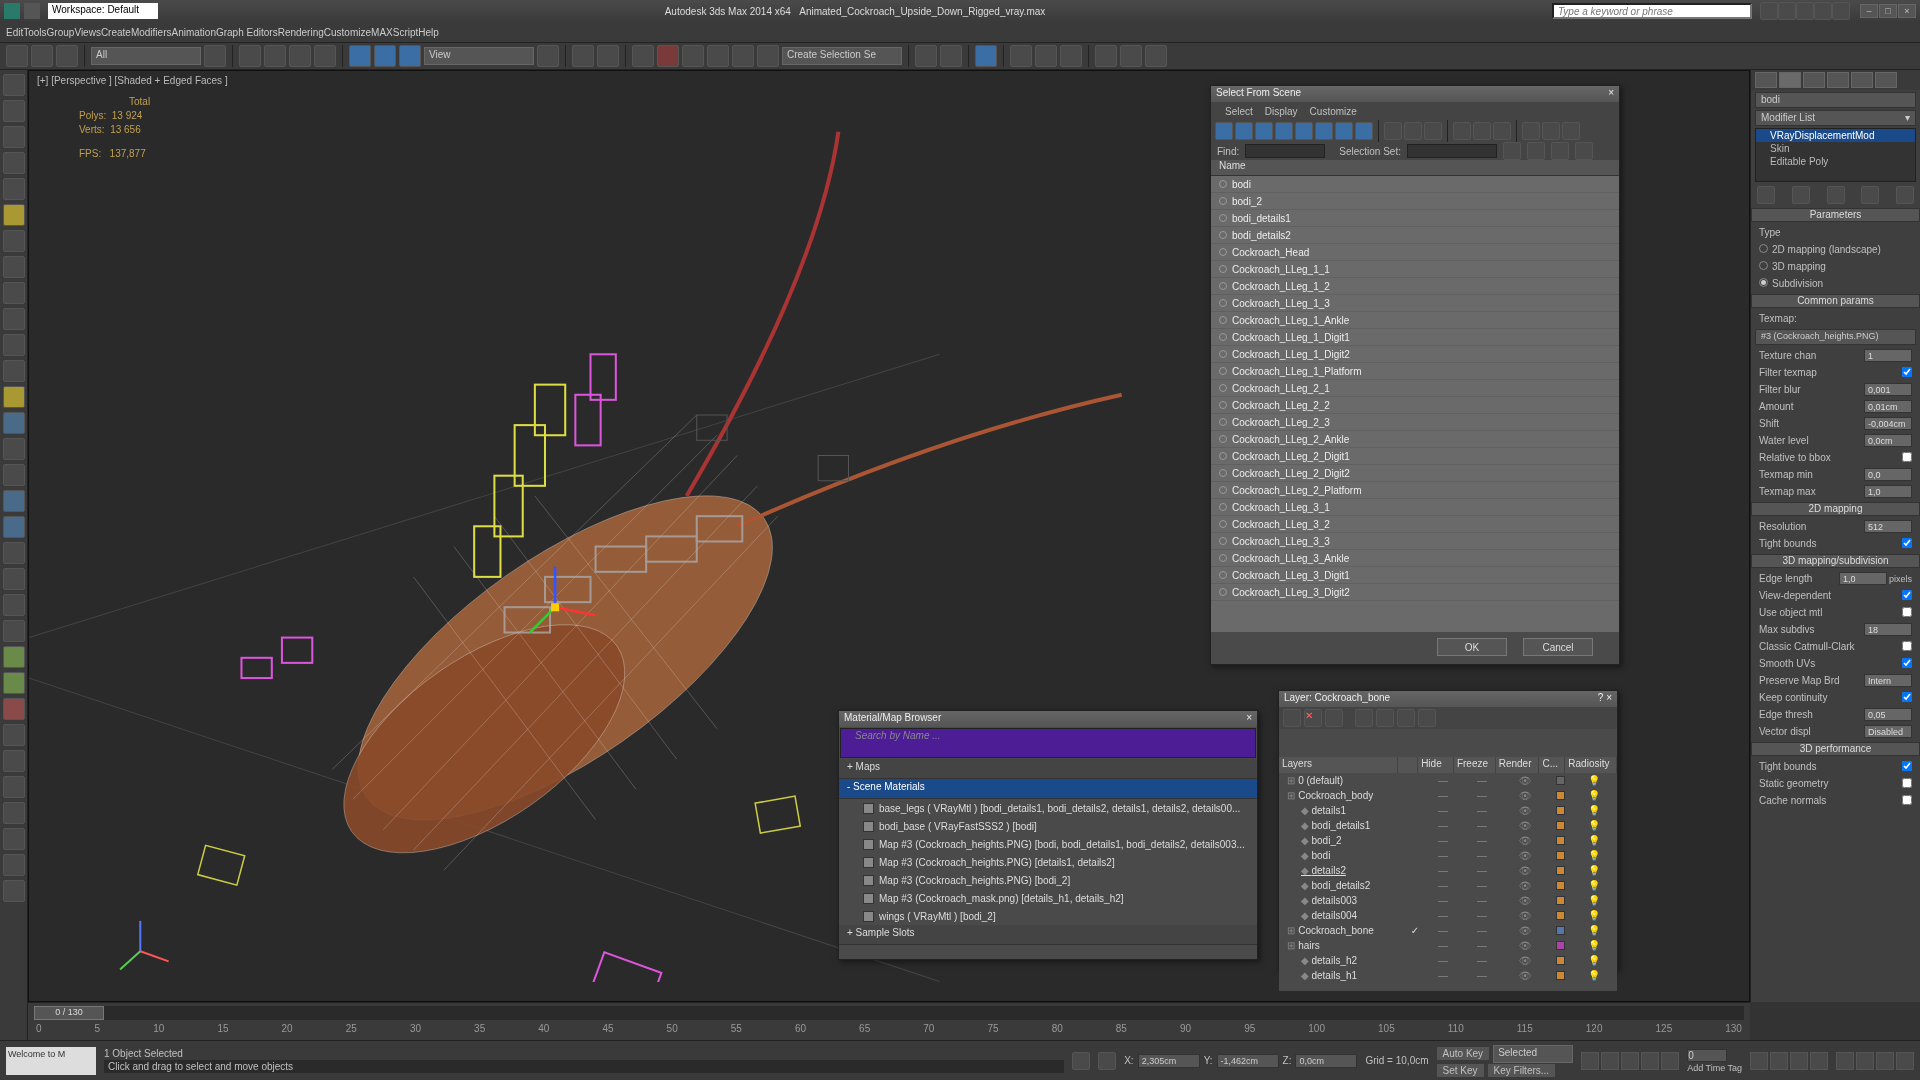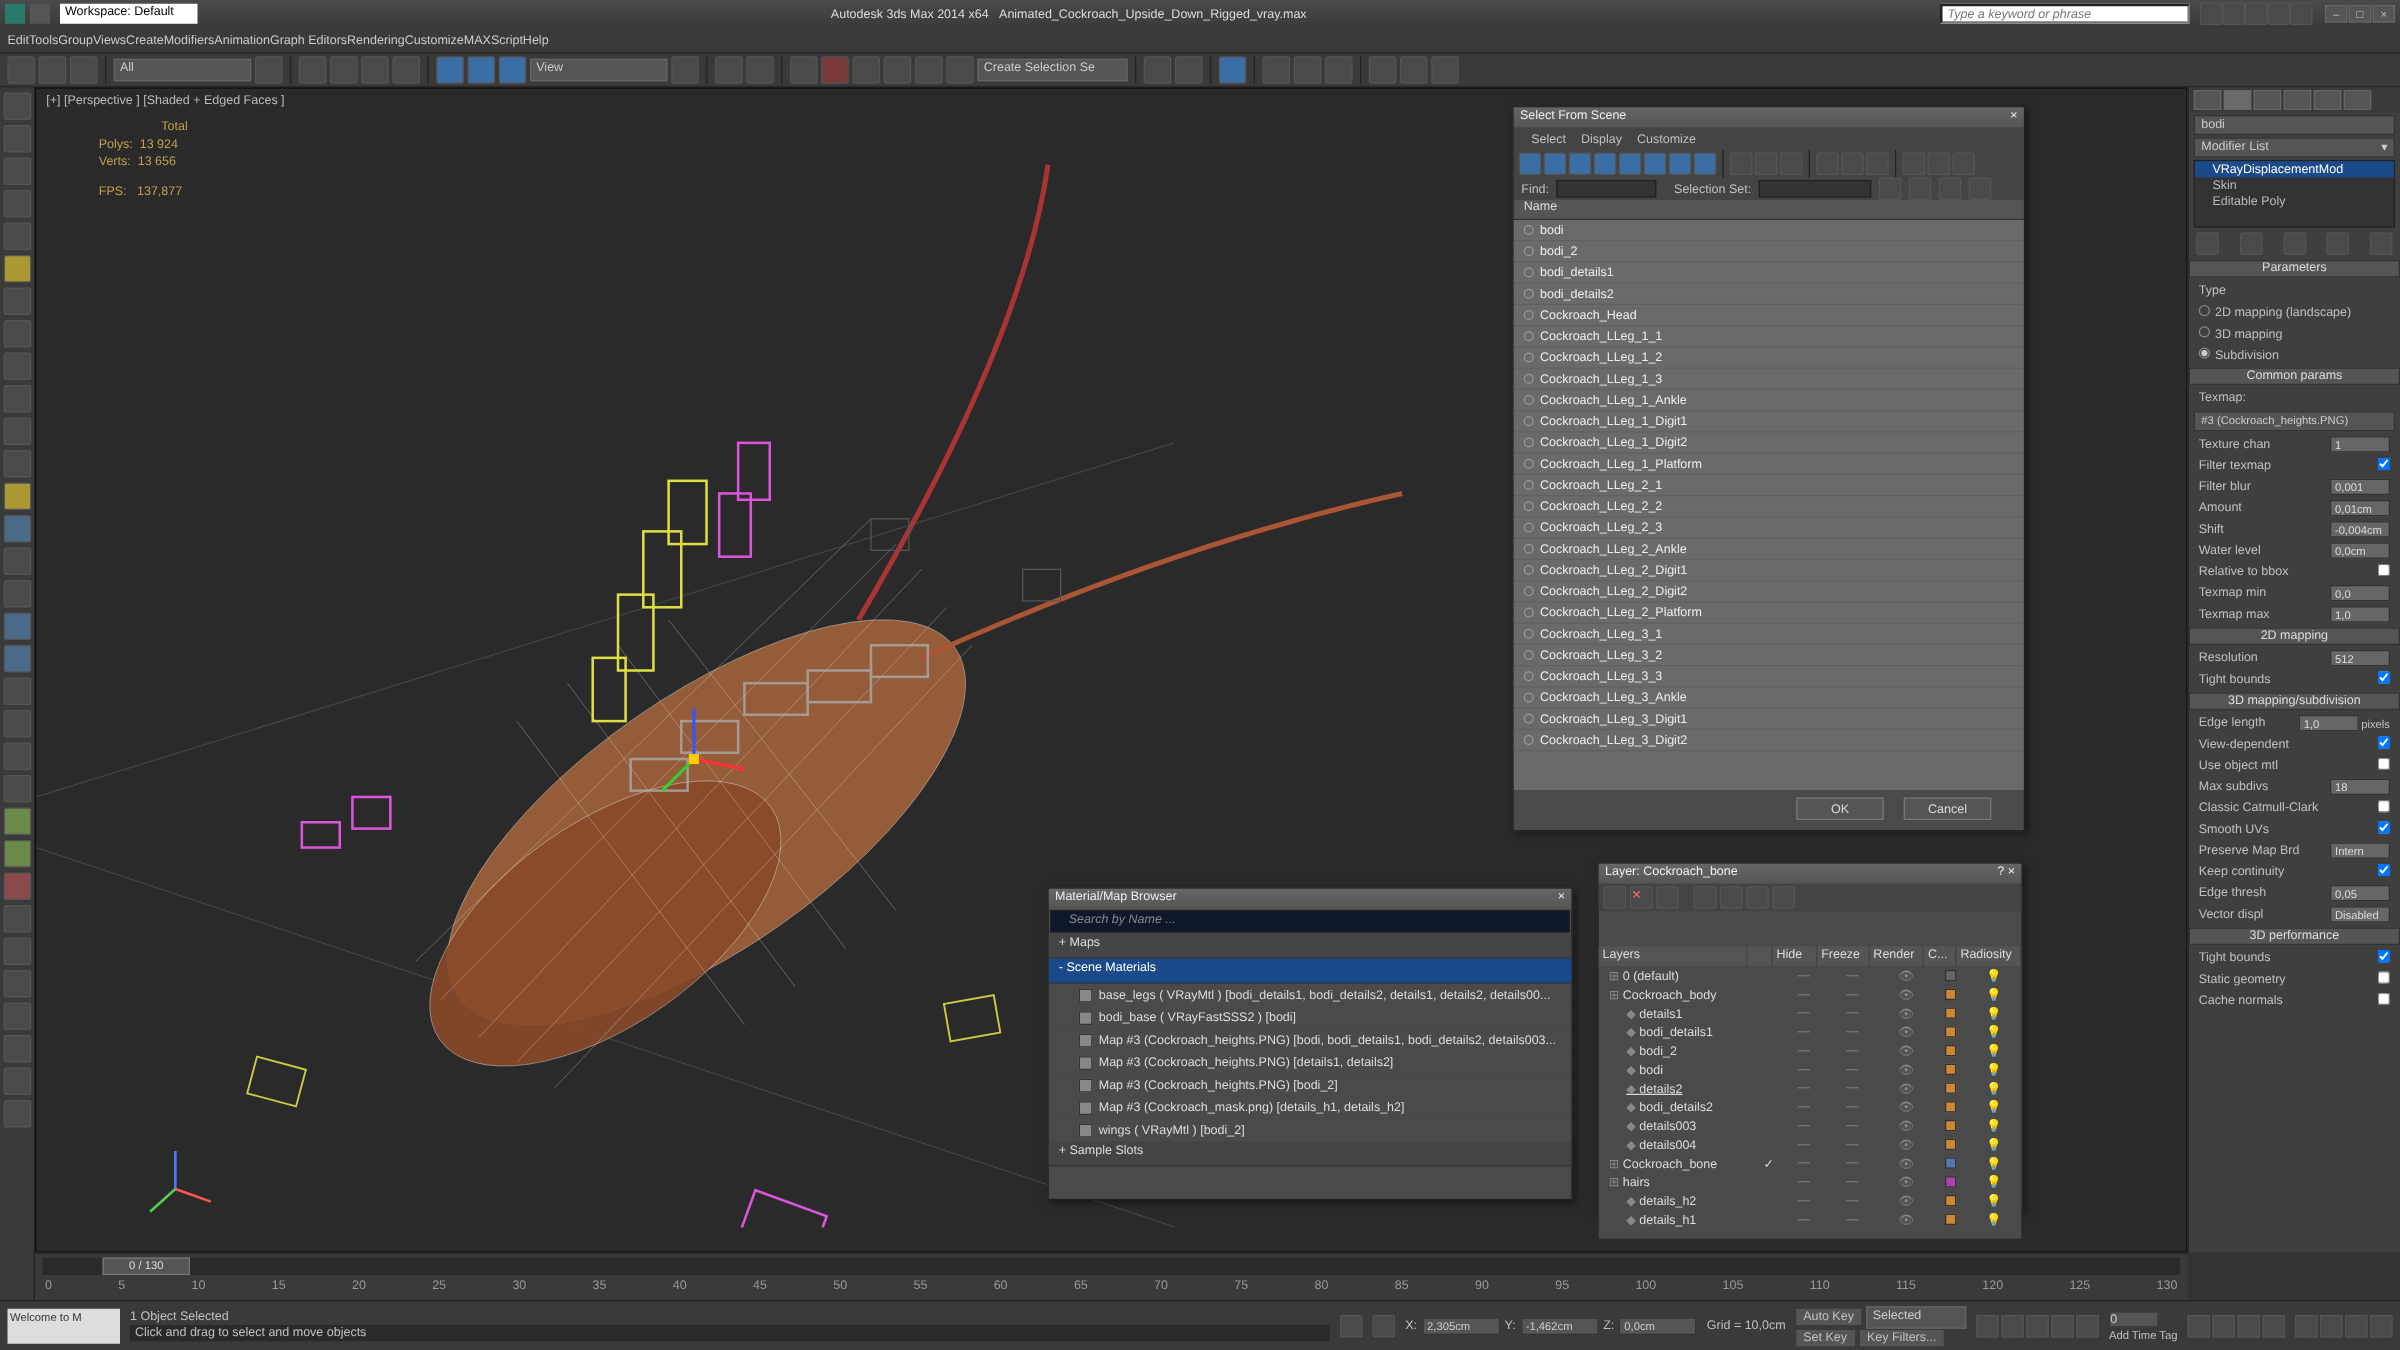--- a/index.html
+++ b/index.html
@@ -35,21 +35,21 @@
 #dlg-scene .iconrow { height:22px; background:#444; display:flex; gap:2px; padding:2px 4px; align-items:center; }
 #dlg-scene .findrow { height:18px; background:#444; display:flex; align-items:center; gap:6px; padding:0 6px; }
 #dlg-scene .findrow input { background:#333; border:1px solid #222; color:#ccc; height:14px; width:80px; }
 #dlg-scene .listhdr { height:16px; background:#555; color:#ddd; padding:0 8px; border-bottom:1px solid #333; }
 #dlg-scene .list { height:456px; overflow:auto; background:#6a6a6a; }
 #dlg-scene .list .li { height:17px; padding:1px 8px; color:#eee; display:flex; align-items:center; gap:5px; border-bottom:1px solid #606060; }
 #dlg-scene .list .li .dot { width:8px; height:8px; border:1px solid #999; border-radius:50%; }
 #dlg-scene .btnrow { height:30px; display:flex; justify-content:flex-end; gap:16px; padding:6px 26px; }
 #dlg-scene .btnrow button { width:70px; height:18px; background:#555; border:1px solid #777; color:#ddd; }
 #dlg-mat { left:838px; top:710px; width:420px; height:250px; }
-#dlg-mat .search { height:18px; background:#0f172a; color:#888; font-style:italic; padding:1px 14px; border:1px solid #222; margin:1px; }
+#dlg-mat .search { height:30px; background:#4c1d95; color:#888; font-style:italic; padding:1px 14px; border:1px solid #222; margin:1px; }
 #dlg-mat .cat { height:20px; background:#444; color:#ddd; padding:2px 8px; border-bottom:1px solid #333; }
 #dlg-mat .cat.sel { background:#1a4a8a; color:#fff; }
 #dlg-mat .mat { height:18px; padding:2px 8px 2px 24px; color:#ddd; background:#4a4a4a; white-space:nowrap; overflow:hidden; display:flex; align-items:center; gap:5px; }
 #dlg-mat .mat .sw { width:11px; height:11px; background:#888; border:1px solid #333; }
 #dlg-layer { left:1278px; top:690px; width:340px; height:280px; }
 #dlg-layer .tools { height:22px; display:flex; gap:3px; padding:2px 4px; background:#444; }
 #dlg-layer .lhdr { height:16px; display:flex; background:#555; color:#ddd; font-size:9px;margin-top:28px; }
 #dlg-layer .lhdr div { border-right:1px solid #444; padding:1px 3px; }
 #dlg-layer .lrows { height:218px; overflow:auto; background:#4a4a4a; }
 #dlg-layer .lr { height:15px; display:flex; align-items:center; color:#ddd; font-size:9px; }
@@ -68,21 +68,21 @@
 .rpanel .modlist .m.sel { background:#1a4a8a; color:#fff; font-style:normal; }
 .rpanel .modlist .m.n { font-style:normal; }
 .rpanel .sect { background:#555; color:#ddd; text-align:center; height:14px; margin:2px 0; border:1px solid #333; }
 .rpanel .pr { display:flex; justify-content:space-between; align-items:center; padding:1px 8px; height:17px; }
 .rpanel .pr input[type=text] { width:48px; height:13px; background:#666; border:1px solid #333; color:#ddd; font-size:9px; padding:0 3px; }
 .rpanel .pr input[type=checkbox] { width:10px; height:10px; }
 .rpanel .radio { width:9px; height:9px; border:1px solid #888; border-radius:50%; display:inline-block; margin-right:4px; }
 .rpanel .radio.on::after { content:""; display:block; width:5px; height:5px; background:#ccc; border-radius:50%; margin:1px; }
 .timeline { position:absolute; left:28px; right:170px; bottom:40px; height:38px; background:#3a3a3a; border-top:1px solid #222; }
 .timeline .slider { height:14px; background:#2a2a2a; margin:3px 6px; position:relative; }
-.timeline .slider .thumb { position:absolute; left:0; width:70px; height:14px; background:#555; border:1px solid #777; text-align:center; color:#ddd; font-size:9px;margin-left:48px; }
+.timeline .slider .thumb { position:absolute; left:0; width:70px; height:14px; background:#555; border:1px solid #777; text-align:center; color:#ddd; font-size:9px; }
 .timeline .ticks { height:20px; display:flex; justify-content:space-between; padding:0 8px; color:#999; font-size:9px; }
 .statusbar { position:absolute; left:0; right:0; bottom:0; height:40px; background:#3a3a3a; border-top:1px solid #222; display:flex; align-items:center; padding:0 6px; gap:8px; }
 .statusbar .wel { width:90px; height:28px; background:#ddd; color:#333; padding:2px; font-size:9px; }
 .statusbar .stack { display:flex; flex-direction:column; gap:1px; }
 .statusbar .coord { display:flex; gap:4px; align-items:center; }
 .statusbar .coord input { width:62px; height:14px; background:#555; border:1px solid #333; color:#ccc; font-size:9px; padding:0 3px; }
 .statusbar .pbtn { width:18px; height:18px; background:#4a4a4a; border:1px solid #555; }
 .winbtns { display:flex; gap:1px; }
 .winbtns div { width:18px; height:14px; background:#555; border:1px solid #666; text-align:center; line-height:12px; font-size:9px; }
 </style>

